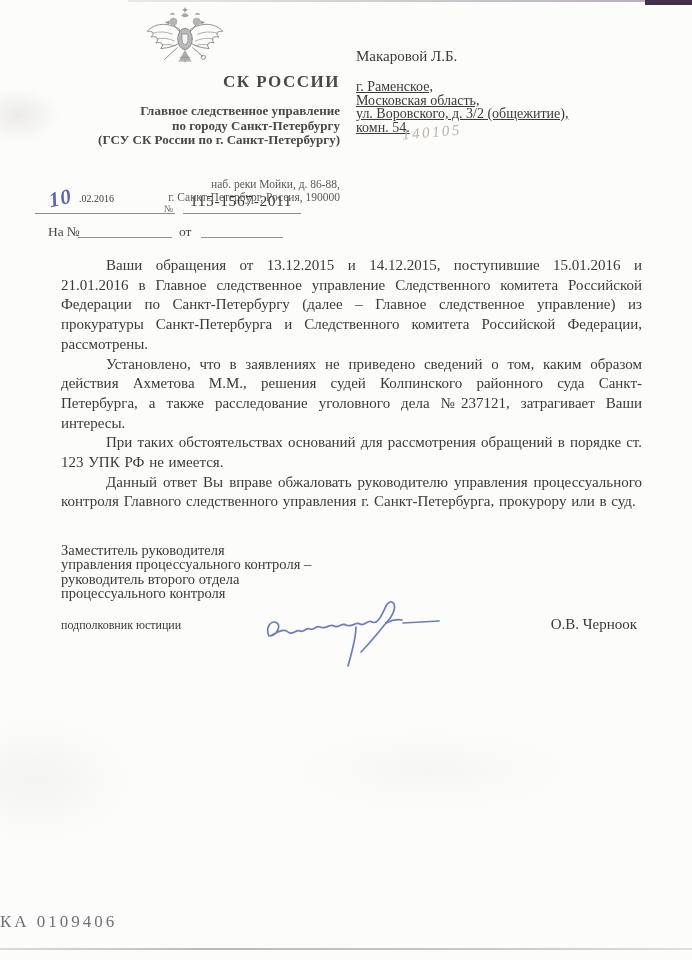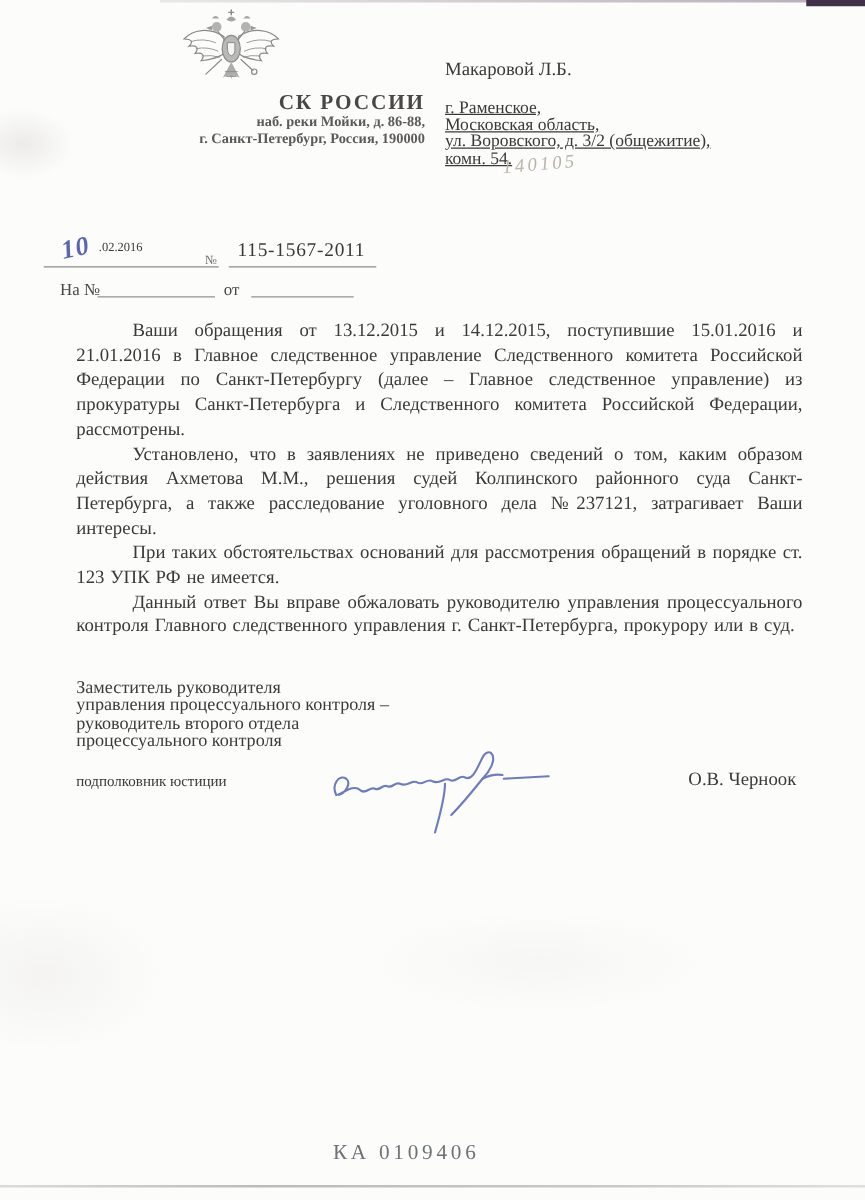--- a/index.html
+++ b/index.html
@@ -17,21 +17,21 @@
     background:linear-gradient(to right, rgba(150,140,150,.18), rgba(125,105,130,.55));}
   .top-corner{position:absolute;top:0;left:645px;width:47px;height:5px;background:#41304a;}
   .bottom-edge{position:absolute;top:948px;left:0;width:692px;height:2px;
     background:linear-gradient(to right,#dcdbd8,#bcbbb8 30%,#c9c8c5 70%,#e0dfdc);}
 
   
   .letterhead{position:absolute;left:30px;top:4px;width:310px;text-align:right;}
   .emblem{display:block;margin:3px auto 0;}
   .org-short{margin-top:5px;font-weight:bold;font-size:17px;letter-spacing:1.5px;color:#4a4845;}
   .org-block{margin-top:12px;font-weight:bold;font-size:13px;line-height:14.5px;color:#4a4845;}
-  .addr-block{font-size:11.5px;line-height:13px;color:#5c5a56;font-weight:bold;}
+  .addr-block{margin-top:30px;font-size:11.5px;line-height:13px;color:#5c5a56;}
 
   .date-row{position:absolute;left:33px;top:189px;width:285px;height:32px;text-align:left;}
   .d-underline1{position:absolute;left:2px;top:24px;width:140px;border-bottom:1.3px solid #8d8b88;}
   .d-underline2{position:absolute;left:150px;top:24px;width:118px;border-bottom:1.3px solid #8d8b88;}
   .hand-day{position:absolute;left:16px;top:-3px;font-size:21px;font-style:italic;font-weight:bold;
     color:#5b66b0;transform:rotate(-12deg);letter-spacing:1px;}
   .d-date{position:absolute;left:46px;top:4px;font-size:10px;color:#3b3a38;}
   .d-no{position:absolute;left:131px;top:14px;font-size:10px;color:#6f6d6a;}
   .d-num{position:absolute;left:157px;top:3px;font-size:15.5px;letter-spacing:.6px;color:#3b3a38;}
 
@@ -54,21 +54,21 @@
     text-indent:45px;word-spacing:1px;color:#3b3a38;}
 
   
   .sig-block{position:absolute;left:61px;top:543px;width:580px;}
   .sig-line{font-size:14.5px;line-height:14.4px;color:#3b3a38;}
   .sig-row{position:relative;margin-top:15px;height:60px;}
   .sig-rank{position:absolute;left:0;top:2px;font-size:12px;}
   .sig-name{position:absolute;right:4px;top:0;font-size:15px;}
   .sig-svg{position:absolute;left:198px;top:-24px;}
 
-  .footer-number{position:absolute;left:0;top:912px;width:650px;text-align:center;
+  .footer-number{position:absolute;left:0;top:912px;width:650px;text-align:left;
     font-size:17px;letter-spacing:3px;color:#6d7277;}
 </style>
 </head>
 <body>
 
 <div class="page">
 
   <div class="top-edge"></div>
   <div class="top-corner"></div>
 
@@ -99,20 +99,25 @@
 
       <path d="M37,42 l-13,12 M53,42 l10,9"></path>
       <circle cx="64" cy="52" r="2.2"></circle>
 
       <path d="M45,44 l-7,13 q7,-4 7,2 q0,-6 7,-2 z" fill="#adadad" stroke="none"></path>
       <path d="M40,52 h10 M41,56 h8" stroke-width=".7"></path>
     </svg>
 
     <div class="org-short">СК РОССИИ</div>
 
+    <div class="org-block">
+      <div>Главное следственное управление</div>
+      <div>по городу Санкт-Петербургу</div>
+      <div>(ГСУ СК России по г. Санкт-Петербургу)</div>
+    </div>
 
     <div class="addr-block">
       <div>наб. реки Мойки, д. 86-88,</div>
       <div>г. Санкт-Петербург, Россия, 190000</div>
     </div>
   </div>
 
   <div class="date-row">
     <span class="hand-day">10</span>
     <span class="d-date">.02.2016</span>

